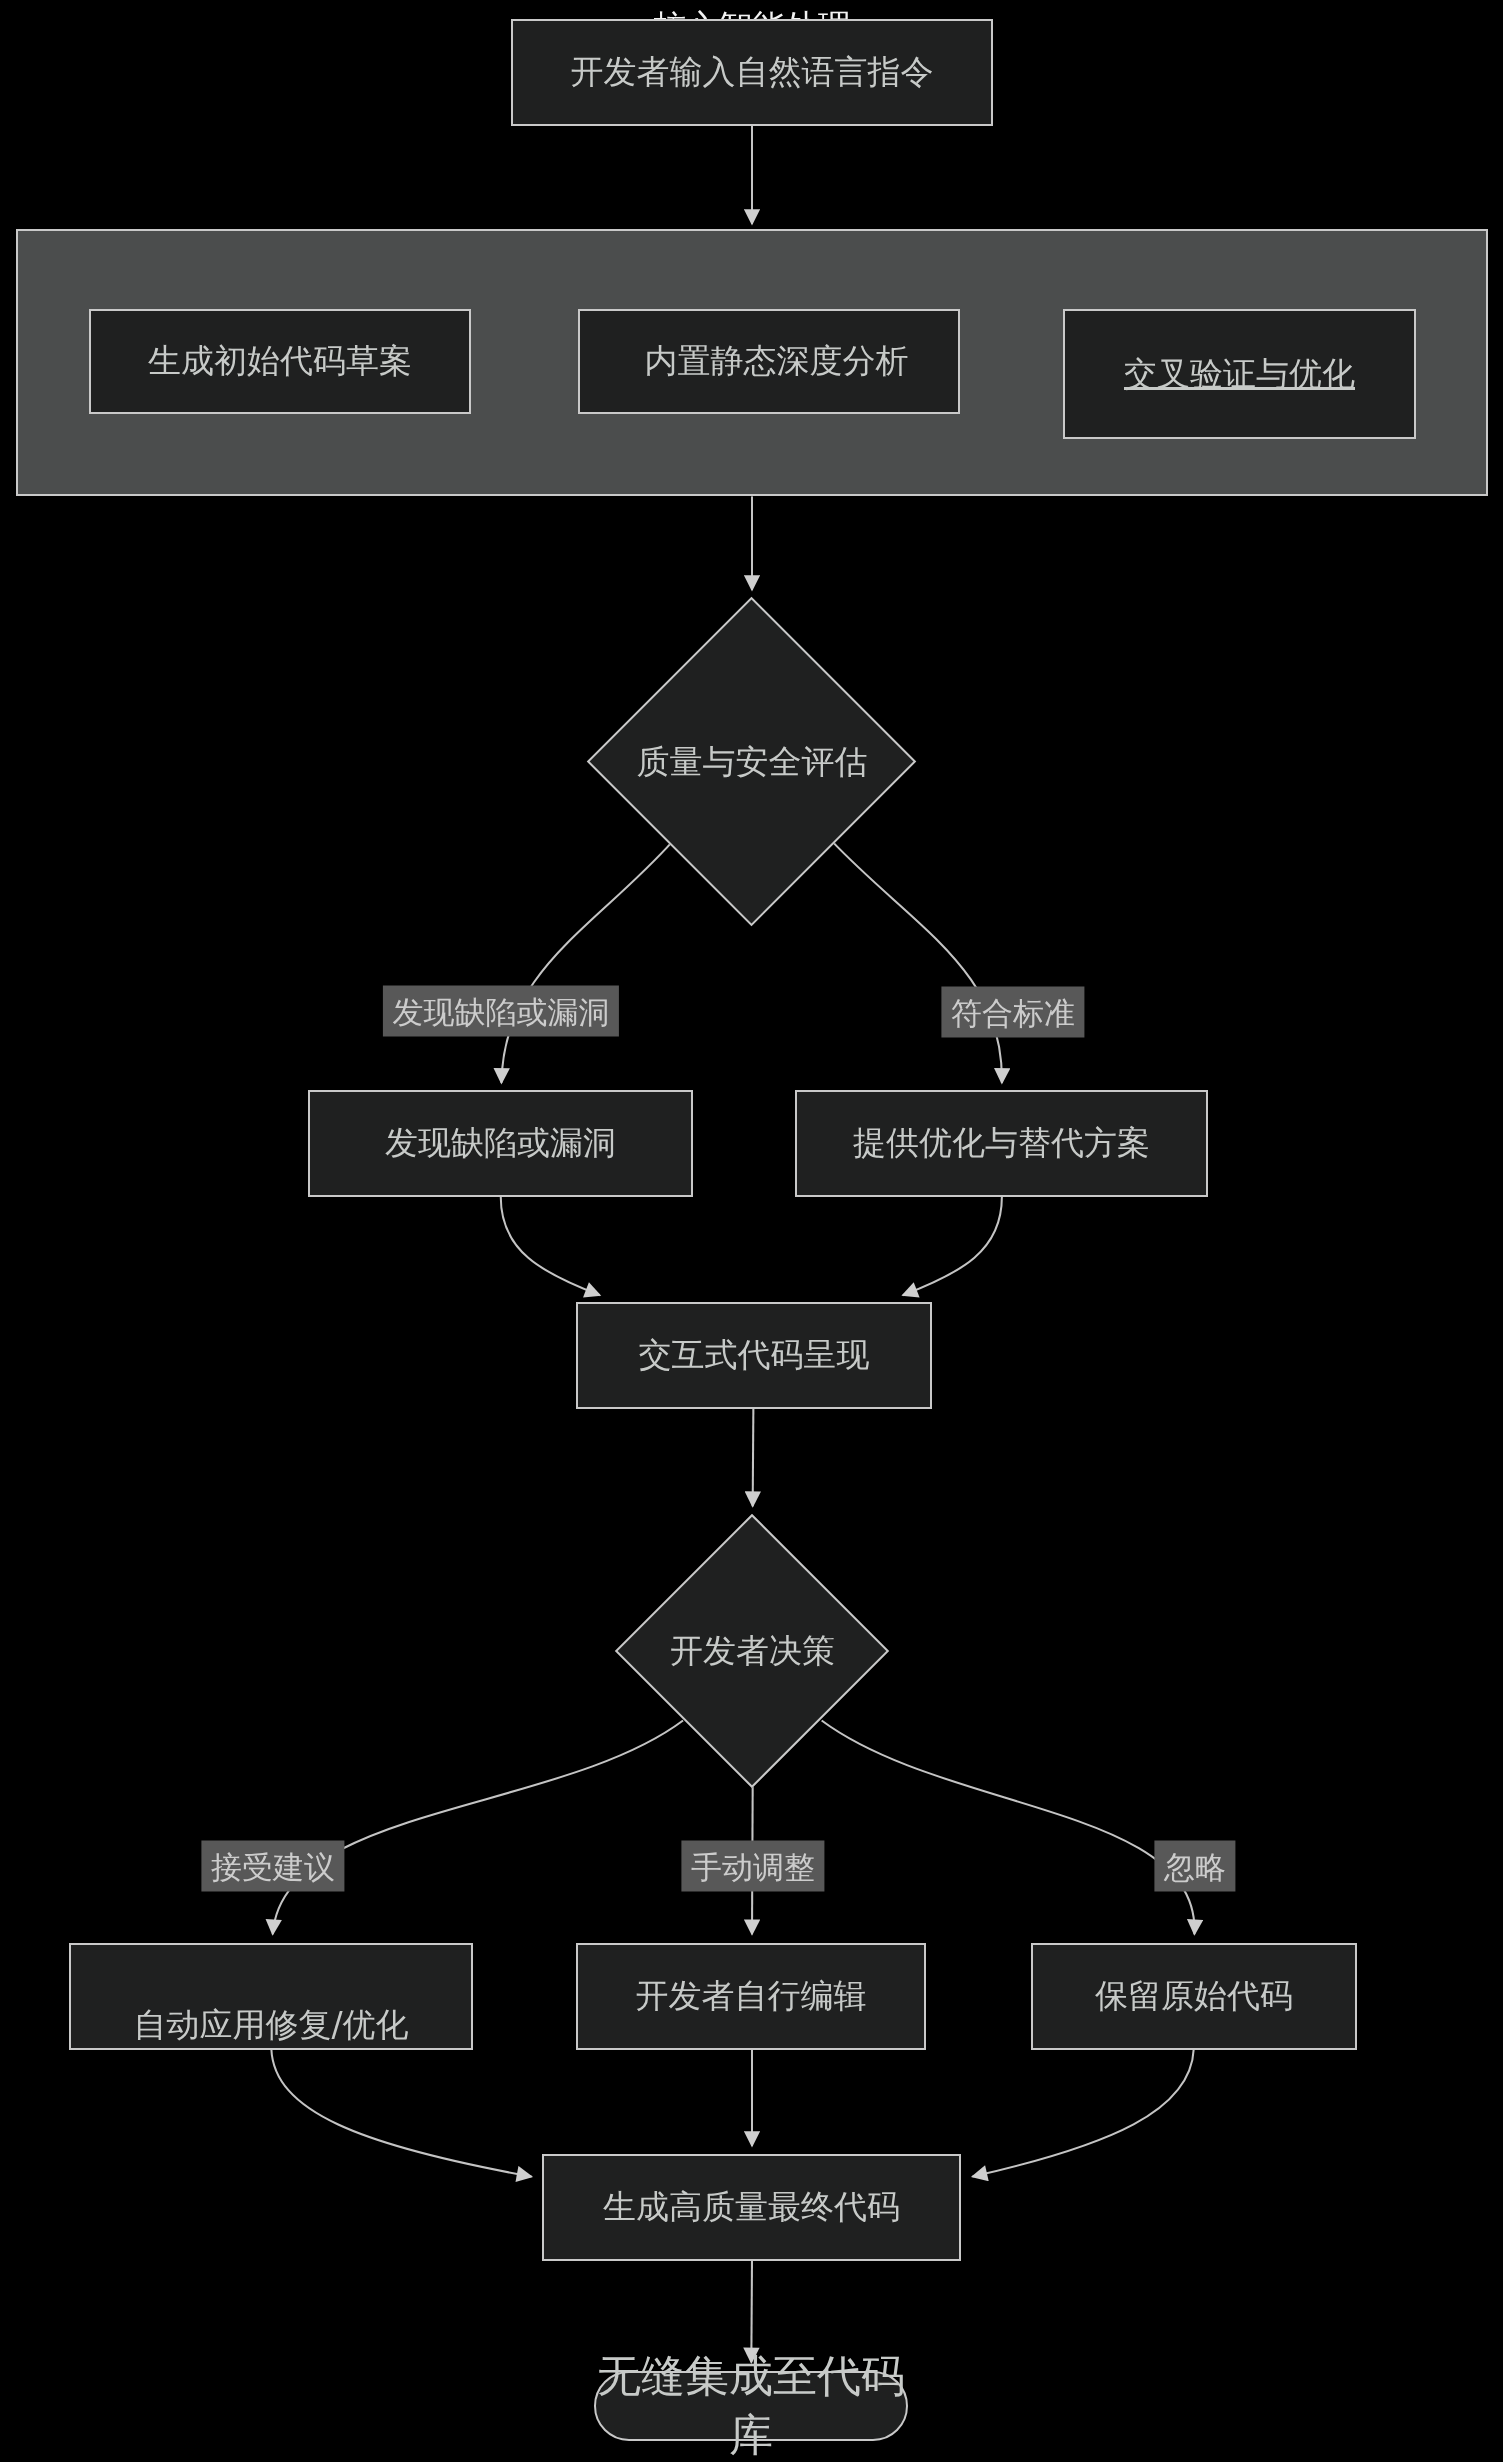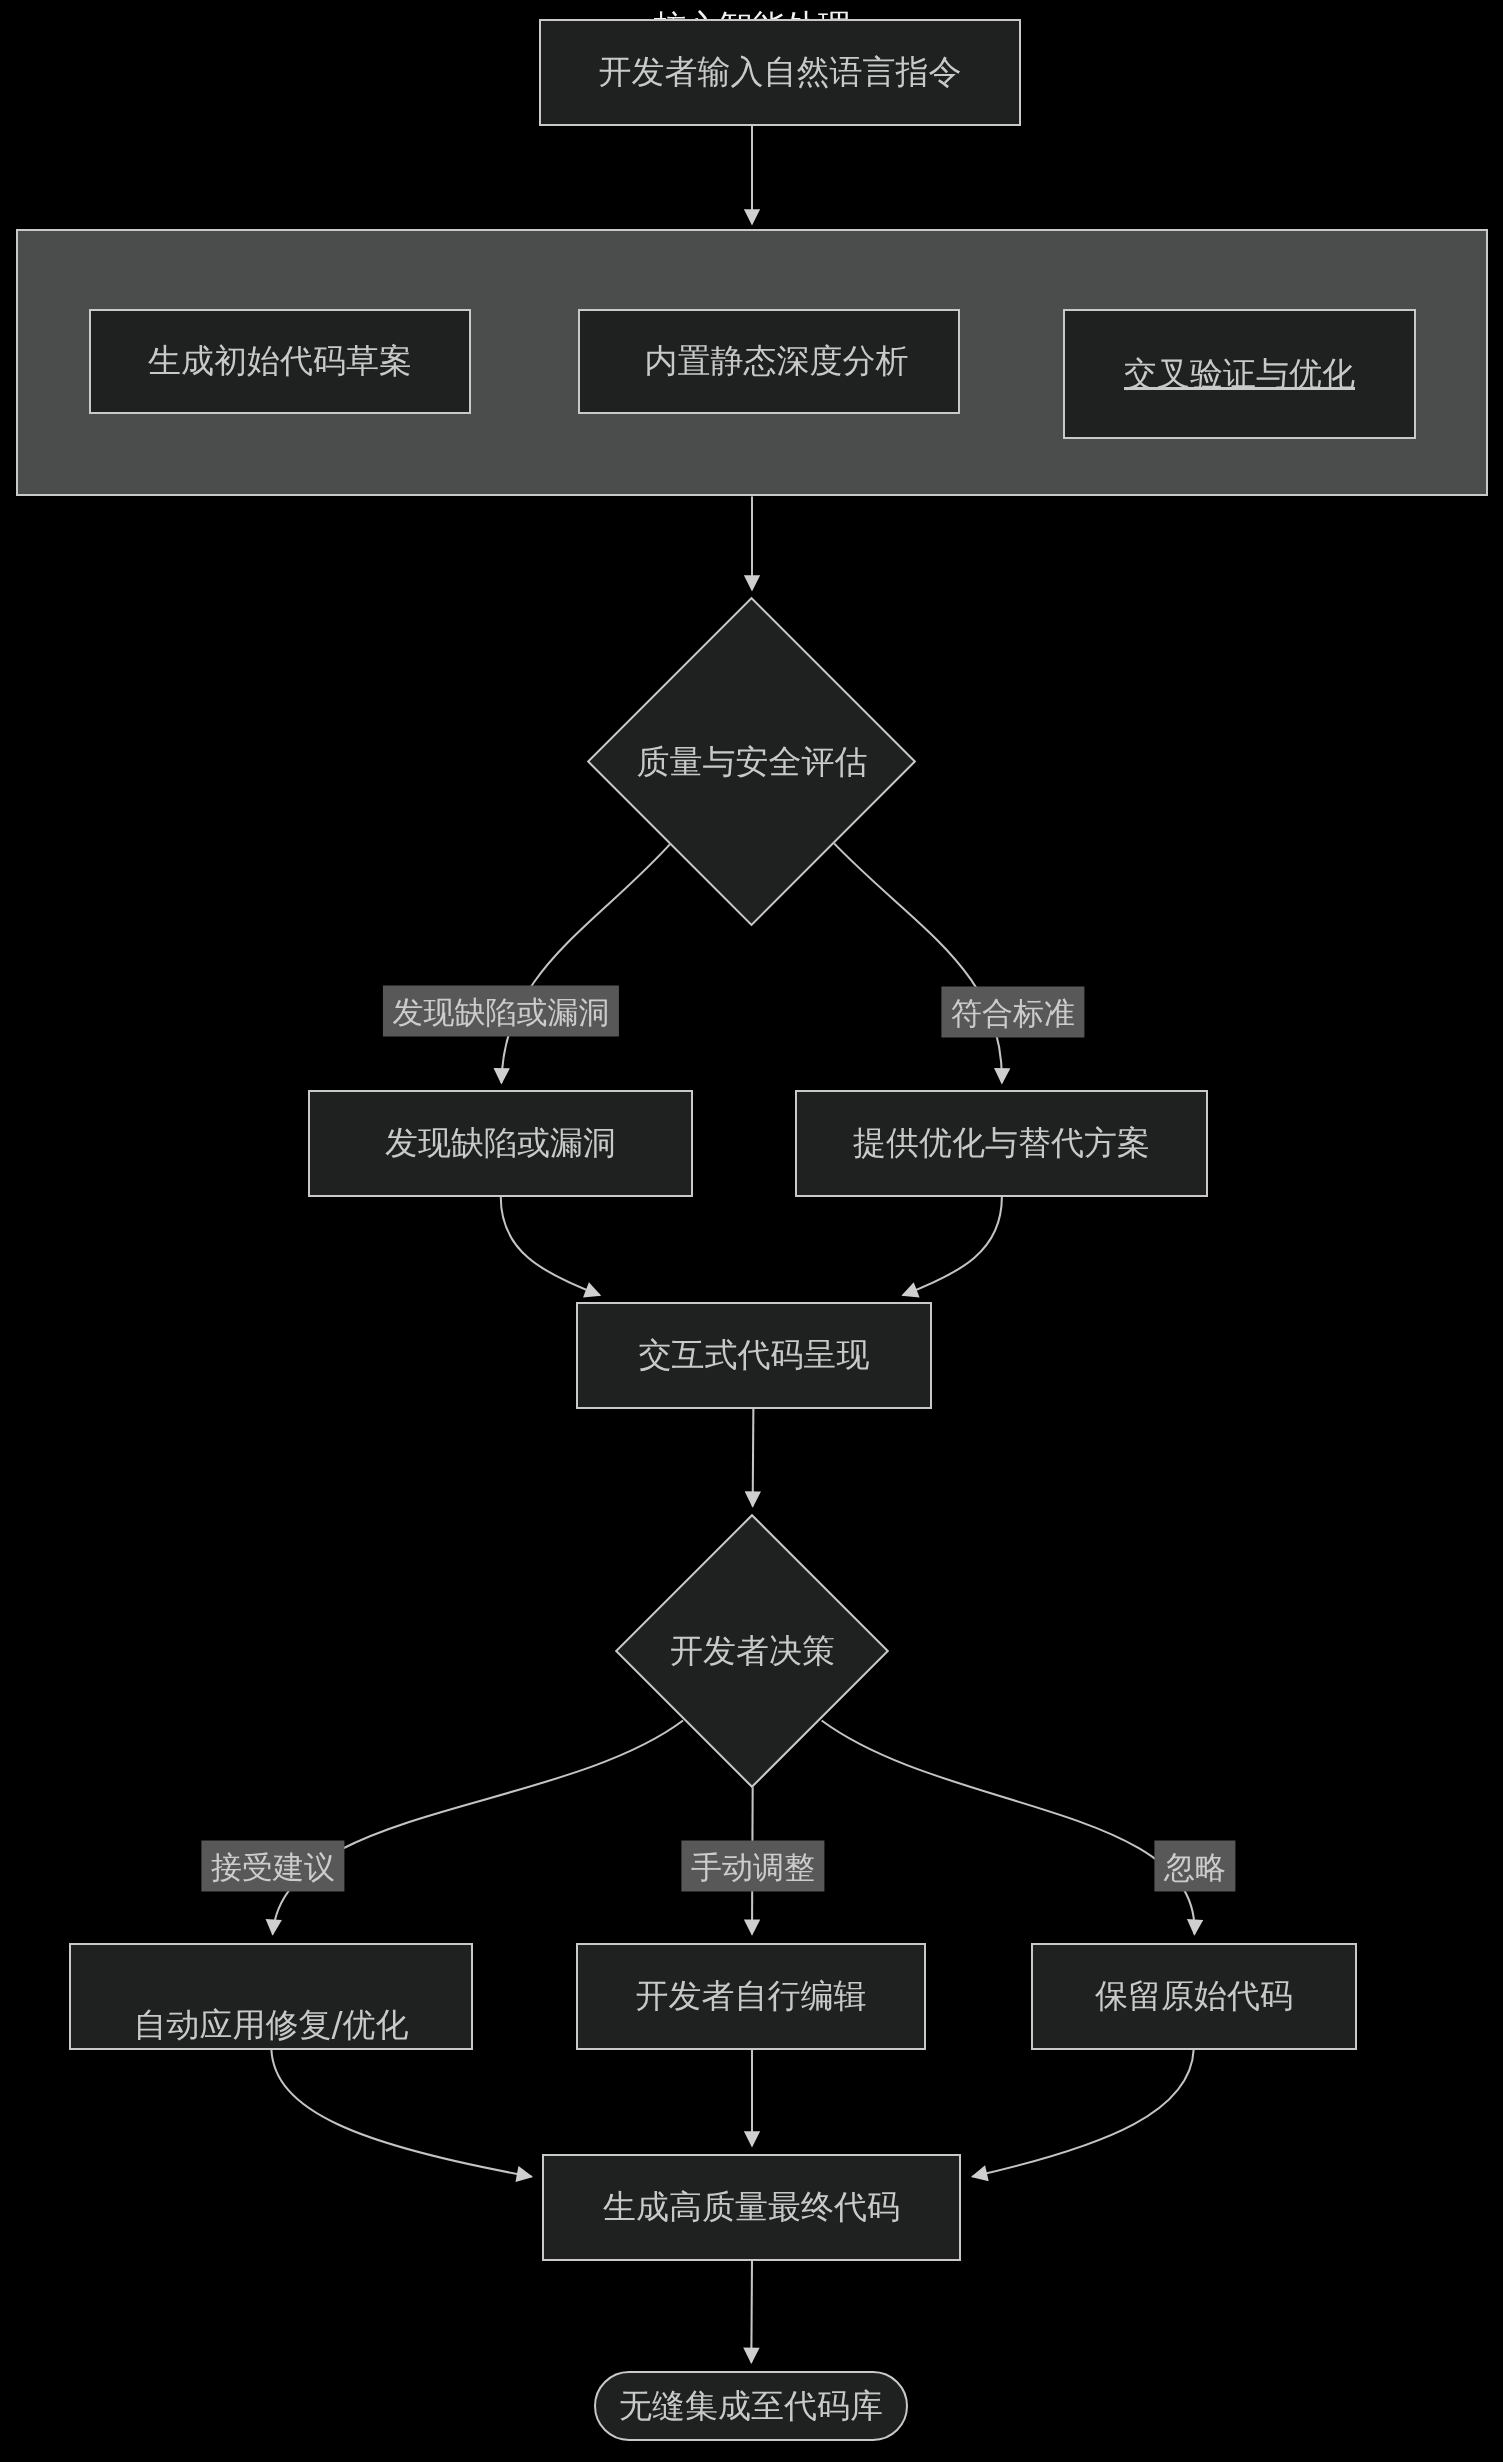--- a/index.html
+++ b/index.html
@@ -54,32 +54,32 @@
     color: #c7cac8;
     font-size: 33px;
     display: flex;
     align-items: center;
     justify-content: center;
     text-align: center;
     z-index: 3;
   }
   .stadium { border-radius: 682px; }
 
-  #node-input     { left: 511px;  top: 19px;   width: 482px; height: 107px; margin-left: 28px; }
+  #node-input     { left: 511px;  top: 19px;   width: 482px; height: 107px; }
   #node-draft     { left: 89px;  top: 309px;  width: 382px; height: 105px; }
   #node-analysis  { left: 578px;  top: 309px;  width: 382px; height: 105px; padding-left: 15px; }
   #node-validate  { left: 1063px; top: 309px;  width: 353px; height: 130px; text-decoration: underline; }
   #node-fix       { left: 308px;  top: 1090px; width: 385px; height: 107px; }
   #node-alt       { left: 795px; top: 1090px; width: 413px; height: 107px; }
   #node-present   { left: 576px;  top: 1302px; width: 356px; height: 107px; }
   #node-auto      { left: 69px;  top: 1943px; width: 404px; height: 107px; align-items: flex-end; }
   #node-selfedit  { left: 576px;  top: 1943px; width: 350px; height: 107px; }
   #node-keep      { left: 1031px; top: 1943px; width: 326px; height: 107px; }
   #node-final     { left: 542px;  top: 2154px; width: 419px; height: 107px; }
-  #node-integrate { left: 594px;  top: 2371px; width: 314px; height: 70px; font-size: 33px; }
+  #node-integrate { left: 594px;  top: 2371px; width: 314px; height: 70px; font-size: 44px; }
 
   
   .diamond-shape {
     position: absolute;
     background: #1f2020;
     border: 2px solid #c9c9c9;
     box-sizing: border-box;
     transform: rotate(45deg);
     z-index: 3;
   }

